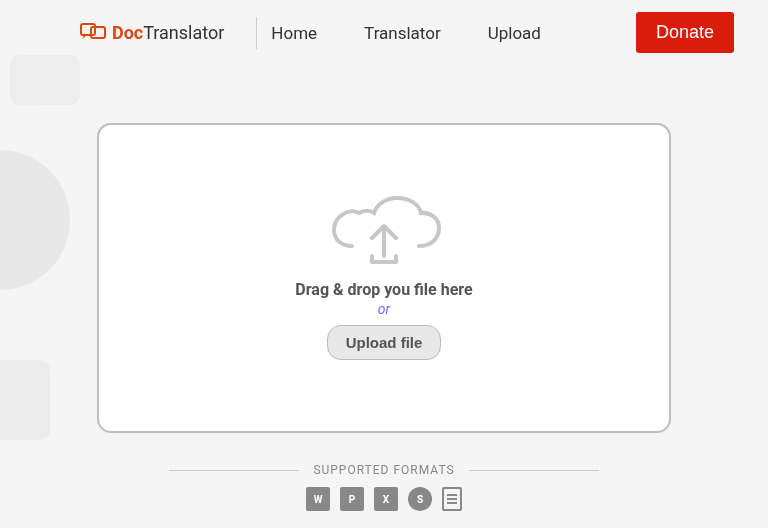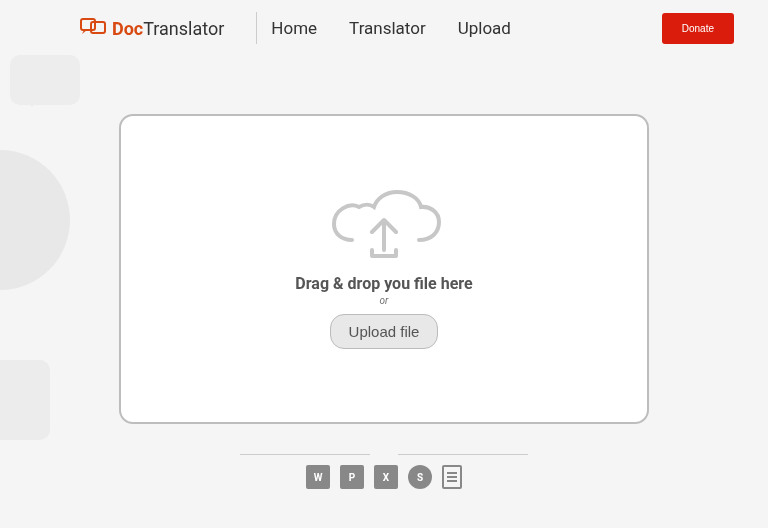--- a/index.html
+++ b/index.html
@@ -73,74 +73,74 @@
   .logo-icon { margin-right: 6px; }
   .nav-sep {
     width: 1px;
     height: 32px;
     background: #ccc;
     margin: 0 14px;
   }
   .nav {
     display: flex;
     align-items: center;
-    gap: 32px;
+    gap: 47px;
     flex: 1;
   }
   .nav a {
     font-size: 17px;
     color: #333;
     text-decoration: none;
     cursor: pointer;
   }
   .donate-btn {
     background: #d91c0b;
     color: #fff;
     border: none;
     padding: 10px 20px;
-    font-size: 10px;
+    font-size: 18px;
     border-radius: 3px;
     cursor: pointer;
     margin-left: 20px;
   }
 
   
   .dropzone {
     position: relative;
     z-index: 2;
-    width: 530px;
+    width: 574px;
     height: 310px;
     margin: 70px auto 0 auto;
     background: #fff;
     border: 2px solid #bdbdbd;
     border-radius: 14px;
     display: flex;
     flex-direction: column;
     align-items: center;
     justify-content: center;
   }
   .cloud-icon { margin-bottom: 10px; }
   .drop-text {
     font-size: 16px;
     font-weight: 700;
     color: #555;
     margin-bottom: 2px;
   }
   .or-text {
-    font-size: 10px;
+    font-size: 14px;
     font-style: italic;
-    color: #737373;
+    color: #8b5cf6;
     margin-bottom: 8px;
   }
   .upload-btn {
     background: #e8e8e8;
     border: 1px solid #bbb;
     color: #555;
     font-size: 15px;
-    font-weight: 400;
+    font-weight: 700;
     padding: 8px 18px;
     border-radius: 14px;
     cursor: pointer;
   }
 
   
   .formats {
     position: relative;
     z-index: 2;
     margin-top: 30px;
@@ -234,20 +234,21 @@
     </svg>
   </div>
   <div class="drop-text">Drag &amp; drop you file here</div>
   <div class="or-text">or</div>
   <button class="upload-btn">Upload file</button>
 </div>
 
 <div class="formats">
   <div class="formats-label">
     <span class="line"></span>
+    <span>SUPPORTED FORMATS</span>
     <span class="line"></span>
   </div>
   <div class="format-icons">
     <div class="fmt">W</div>
     <div class="fmt">P</div>
     <div class="fmt">X</div>
     <div class="fmt round">S</div>
     <div class="fmt doc"></div>
   </div>
 </div>

